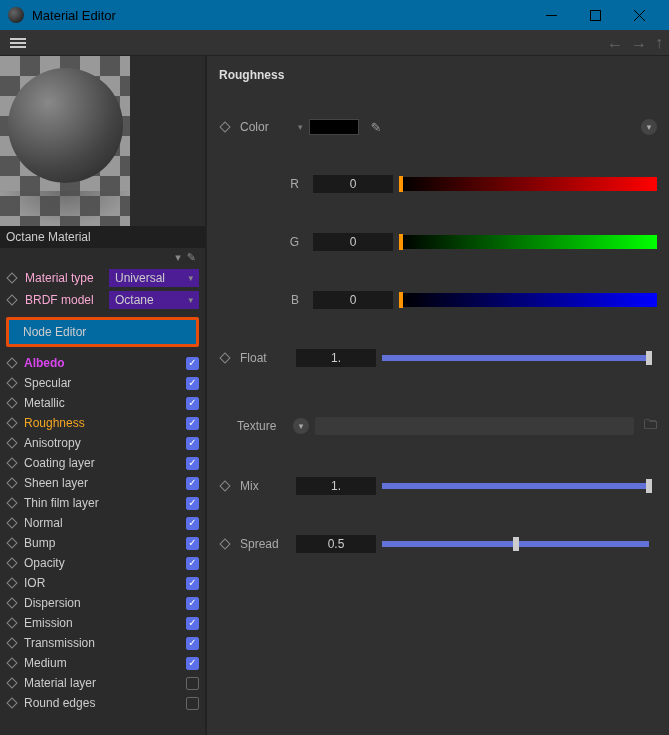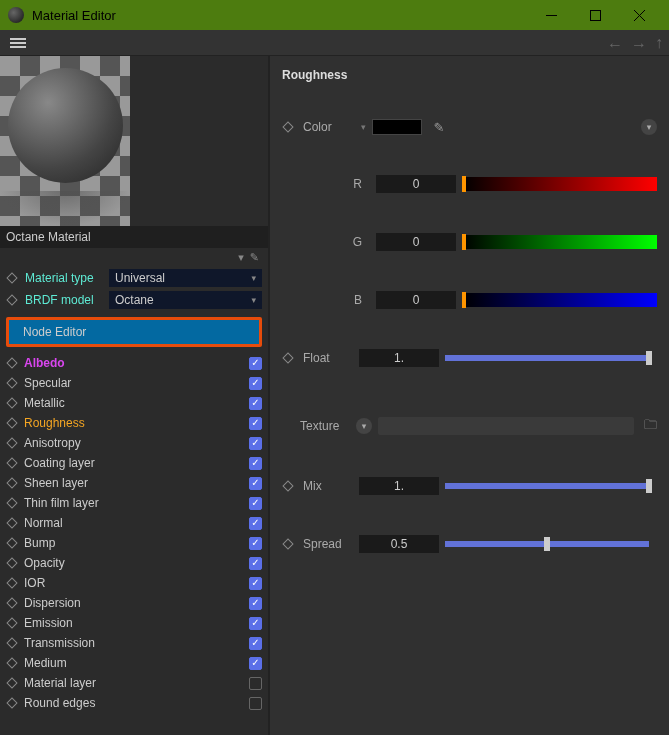--- a/index.html
+++ b/index.html
@@ -1,43 +1,43 @@
 <!DOCTYPE html>
 <html><head>
 <meta charset="utf-8">
 <style>
 * { margin: 0; padding: 0; box-sizing: border-box; font-family: Arial, sans-serif; }
 body { background: #2b2b2b; color: #ccc; font-size: 12px; width: 669px; height: 735px; overflow: hidden; }
-.titlebar { background: #4d7c0f; height: 30px; display: flex; align-items: center; padding: 0 8px; color: #000; }
+.titlebar { background: #0369a1; height: 30px; display: flex; align-items: center; padding: 0 8px; color: #000; }
 .titlebar .app-icon { width: 16px; height: 16px; background: radial-gradient(circle at 35% 35%, #666, #111); border-radius: 50%; margin-right: 8px; }
 .titlebar .title { flex: 1; font-size: 13px; }
 .titlebar .win-btn { width: 44px; height: 28px; display: flex; align-items: center; justify-content: center; cursor: pointer; }
 .titlebar .win-btn svg { width: 11px; height: 11px; }
 .toolbar { background: #333; height: 26px; display: flex; align-items: center; padding: 0 6px; border-bottom: 1px solid #222; }
 .hamburger { cursor: pointer; padding: 4px; }
 .hamburger div { width: 16px; height: 2px; background: #ccc; margin: 2px 0; }
 .toolbar .nav-arrows { margin-left: auto; display: flex; gap: 8px; color: #666; }
 .toolbar .nav-arrows span { font-size: 16px; cursor: pointer; }
 .main { display: flex; height: calc(100% - 56px); }
-.left { width: 270px; background: #2b2b2b; display: flex; flex-direction: column; border-right: 2px solid #222; }
+.left { width: 207px; background: #2b2b2b; display: flex; flex-direction: column; border-right: 2px solid #222; }
 .preview { height: 170px; position: relative; }
 .checker { width: 130px; height: 170px; background:
   conic-gradient(#555 0 25%, #999 0 50%, #555 0 75%, #999 0) 0 0/40px 40px; position: relative; }
 .sphere { position: absolute; top: 12px; left: 8px; width: 115px; height: 115px; border-radius: 50%;
   background: radial-gradient(circle at 35% 30%, #888 0%, #666 30%, #444 60%, #222 100%); }
 .refl { position: absolute; bottom: 0; left: 0; right: 0; height: 35px;
   background: radial-gradient(ellipse at center top, rgba(80,80,80,0.6), transparent 70%); }
 .mat-header { background: #1f1f1f; padding: 4px 6px; display: flex; align-items: center; justify-content: space-between; }
 .mat-name-row { display: flex; align-items: center; padding: 3px 6px; }
 .flex-spacer { flex: 1; }
 .small-icon { color: #888; font-size: 11px; cursor: pointer; padding: 0 3px; }
 .prop-row { display: flex; align-items: center; padding: 2px 6px; gap: 4px; }
 .diamond { width: 8px; height: 8px; border: 1px solid #888; transform: rotate(45deg); margin: 0 5px 0 2px; flex-shrink: 0; }
-.prop-label { color: #5eead4; width: 80px; }
-.select-box { flex: 1; background: #0f172a; padding: 2px 6px; color: #ccc; display: flex; justify-content: space-between; align-items: center; cursor: pointer; }
+.prop-label { color: #f9a8d4; width: 80px; }
+.select-box { flex: 1; background: #4c1d95; padding: 2px 6px; color: #ccc; display: flex; justify-content: space-between; align-items: center; cursor: pointer; }
 .caret { color: #888; font-size: 9px; }
 .node-editor-btn { display: inline-block; background: #0369a1; padding: 5px 14px; margin: 6px; color: #ccc; cursor: pointer; border: 3px solid #e74c0b; border-radius: 2px; }
 .channels { flex: 1; overflow-y: auto; }
 .channels::-webkit-scrollbar { width: 8px; }
 .channels::-webkit-scrollbar-track { background: #222; }
 .channels::-webkit-scrollbar-thumb { background: #555; }
 .channel-row { display: flex; align-items: center; padding: 3px 6px; cursor: pointer; }
 .channel-label { flex: 1; margin-left: 3px; }
 .channel-label.active { color: #f5a623; }
 .channel-label.partial { color: #d946ef; font-weight: bold; }

